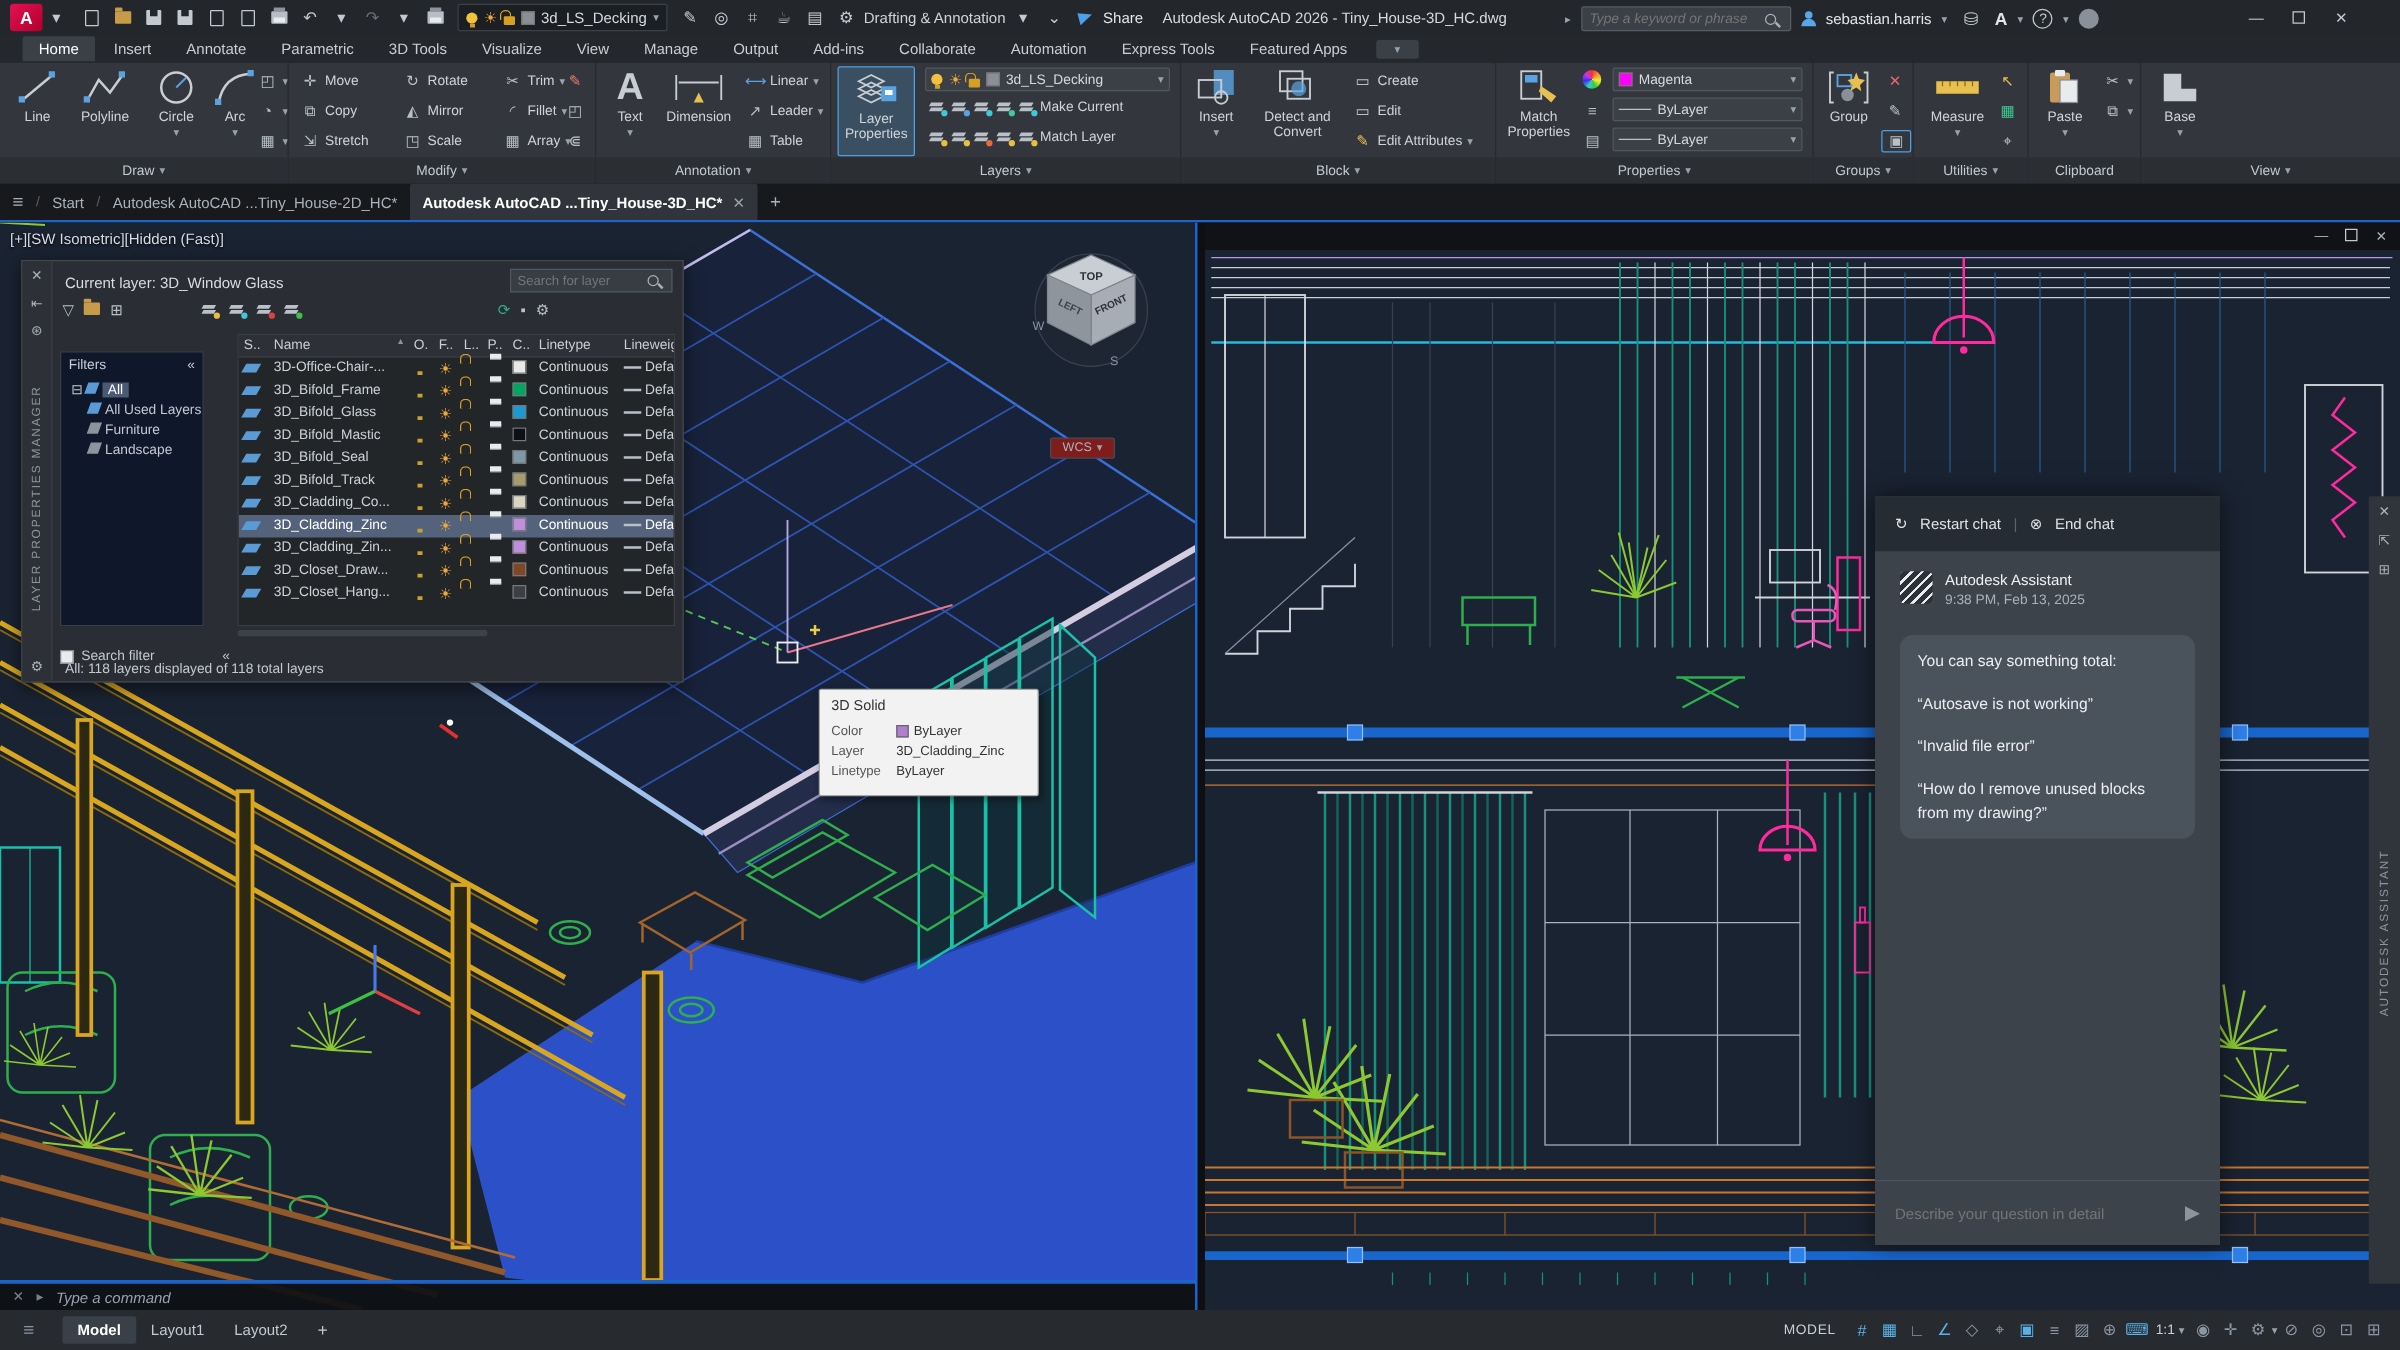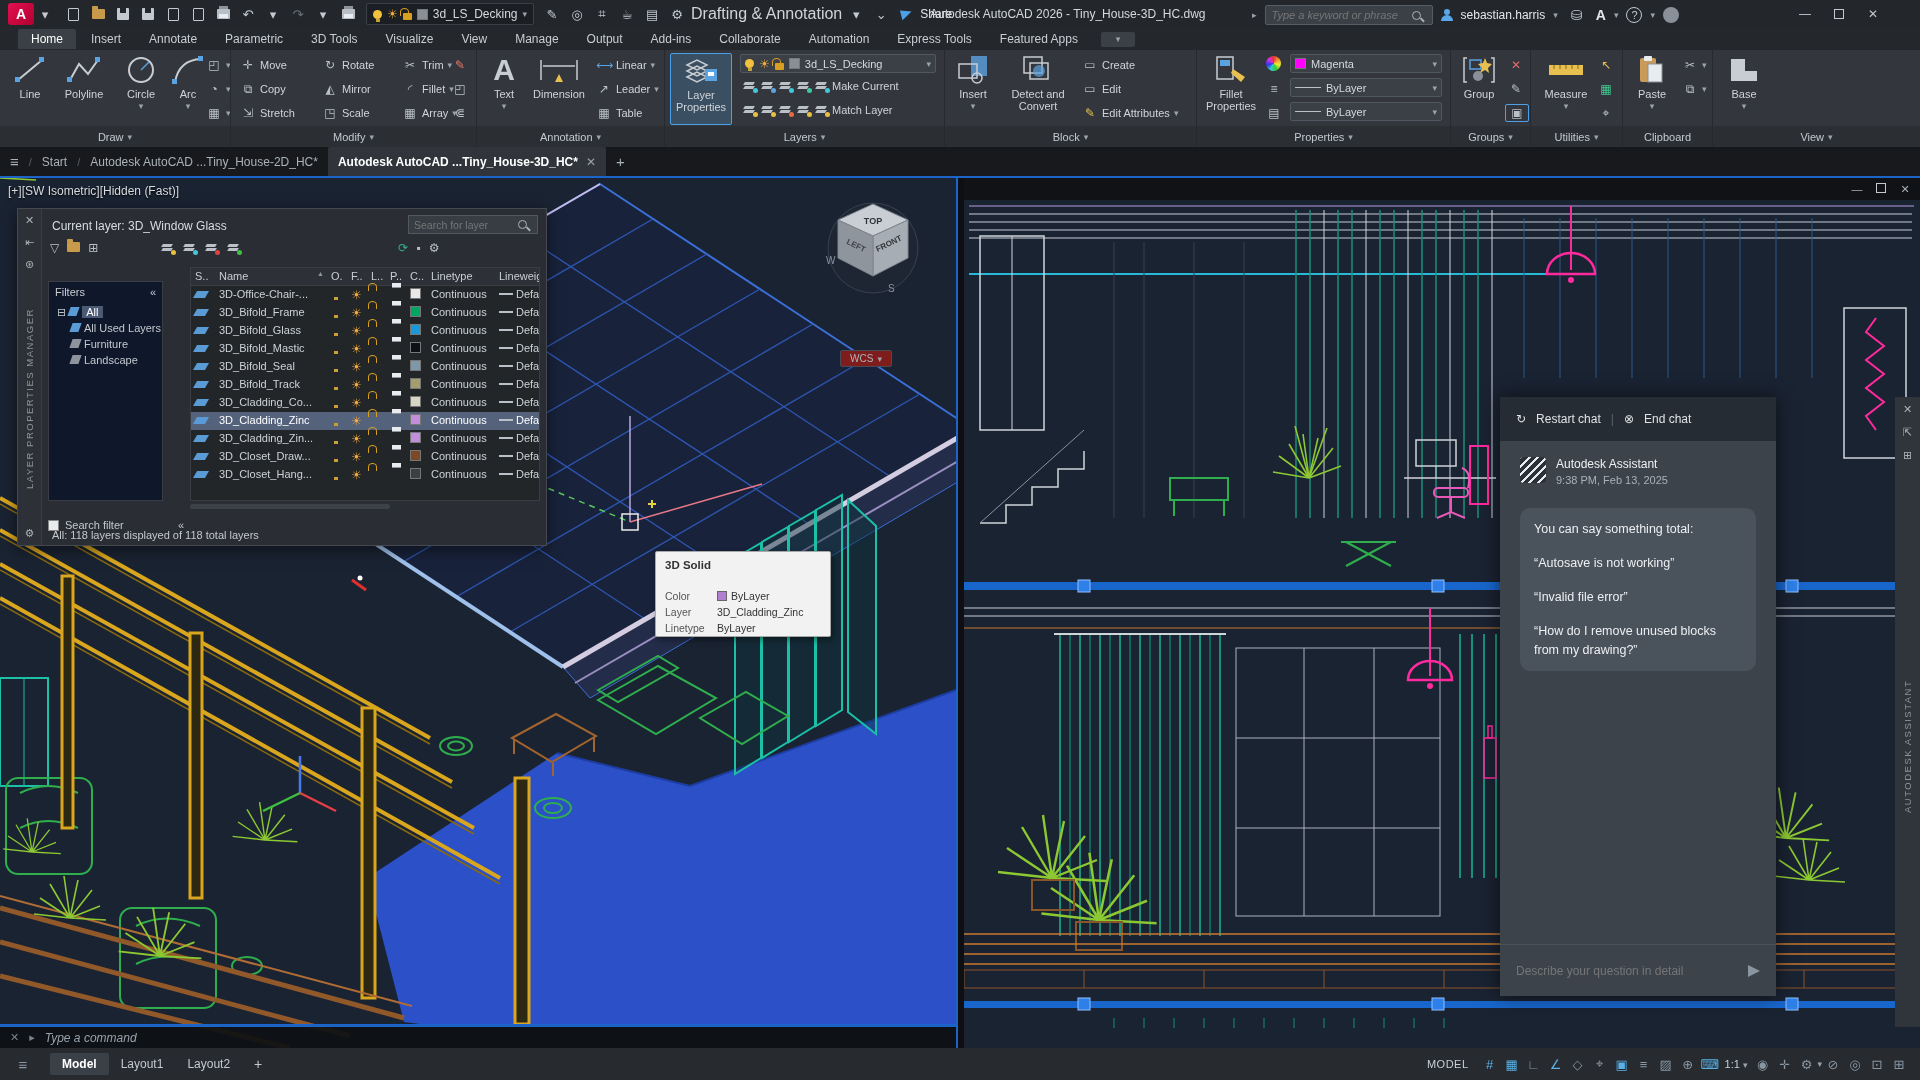--- a/index.html
+++ b/index.html
@@ -115,21 +115,21 @@
   .as-input input{flex:1;background:transparent;border:0;outline:0;color:#98a2ac;font-size:12px;font-family:inherit}
   .sendtri{width:0;height:0;border-left:12px solid #8a95a0;border-top:6px solid transparent;border-bottom:6px solid transparent}
   .as-strip{left:1895px;top:397px;width:25px;height:630px;background:#2f353b;display:flex;flex-direction:column;align-items:center;padding:6px 0;gap:10px;color:#aab1b8}
   
   .statusbar{left:0;top:1048px;width:1920px;height:32px;background:#272b30;display:flex;align-items:center;color:#97a3ae}
   .sbtab{padding:4px 12px;font-size:12px;color:#c3c9cf}
   .sbtab.active{background:#3a4047;color:#fff;border-radius:2px;font-weight:bold}
   .sic{min-width:22px;text-align:center;font-size:13px;color:#8a97a3}
   .sic.on{color:#59b1e8}
   .tooltipbox{left:655px;top:373px;width:176px;height:86px;background:#f2f2f2;border:1px solid #a8a8a8;border-radius:2px;box-shadow:2px 3px 6px rgba(0,0,0,.4);color:#333;padding:7px 9px;z-index:5}
-  .tooltipbox .tt{font-weight:bold;font-size:11.5px;margin-bottom:17px}
+  .tooltipbox .tt{font-weight:normal;font-size:11.5px;margin-bottom:6px}
   .ttrow{display:flex;font-size:10.5px;line-height:16px}
   .ttrow .lab{width:52px;color:#555}
   .viewcube{left:818px;top:10px;width:110px;height:110px}
   .wcschip{left:840px;top:172px;width:52px;height:17px;background:#7f1d1d;border:1px solid #454c55;border-radius:2px;display:flex;align-items:center;justify-content:center;gap:4px;color:#aab3bd;font-size:10px}
 </style>
 </head>
 <body>
 
 <header class="ab titlebar">
   <div class="logoA">A</div>
@@ -170,21 +170,21 @@
       <i class="i-swatch" style="background:#8a8f95"></i>
       <span class="tx" style="color:#d5d9dd;font-size:12px">3d_LS_Decking</span>
       <span class="cr">▾</span>
     </div>
     <span class="qbtn">✎</span>
     <span class="qbtn">◎</span>
     <span class="qbtn">⌗</span>
     <span class="qbtn">☕</span>
     <span class="qbtn">▤</span>
     <span class="qbtn">⚙</span>
-    <span class="tx" style="font-size:16px;color:#d0d4d8">Drafting &amp; Annotation</span>
+    <span class="tx" style="font-size:12px;color:#d0d4d8">Drafting &amp; Annotation</span>
     <span class="qbtn cr">▾</span>
     <span class="qbtn cr">⌄</span>
     <span class="qbtn">
         <i class="i-plane"></i>
       </span>
     <span class="tx" style="font-size:12px;color:#e3e7ea">Share</span>
   </div>
   <div class="ttl tx">Autodesk AutoCAD 2026 - Tiny_House-3D_HC.dwg</div>
   <div class="ab" style="left:1252px;top:4px;display:flex;align-items:center;gap:8px">
     <span class="cr">▸</span>
@@ -491,21 +491,21 @@
   <div class="psep" style="left:1196px"></div>
 
   <div class="bigbtn" style="left:1202px;width:58px">
     <span class="bicon">
         <svg width="36" height="30">
           <rect x="4" y="2" width="16" height="22" fill="none" stroke="#c8cdd2" stroke-width="1.5"></rect>
           <rect x="7" y="5" width="10" height="6" fill="#5ba3e0"></rect>
           <path d="M20,14 l12,8 -4,5 -10,-9 z" fill="#e8c050"></path>
         </svg>
       </span>
-    <span class="blab">Fillet Properties</span>
+    <span class="blab">Match Properties</span>
   </div>
   <div class="mrow" style="left:1266px;top:6px">
       <span class="cwheel"></span>
     </div>
   <div class="mrow" style="left:1266px;top:32px">
       <span class="mic">≡</span>
     </div>
   <div class="mrow" style="left:1266px;top:56px">
       <span class="mic">▤</span>
     </div>

